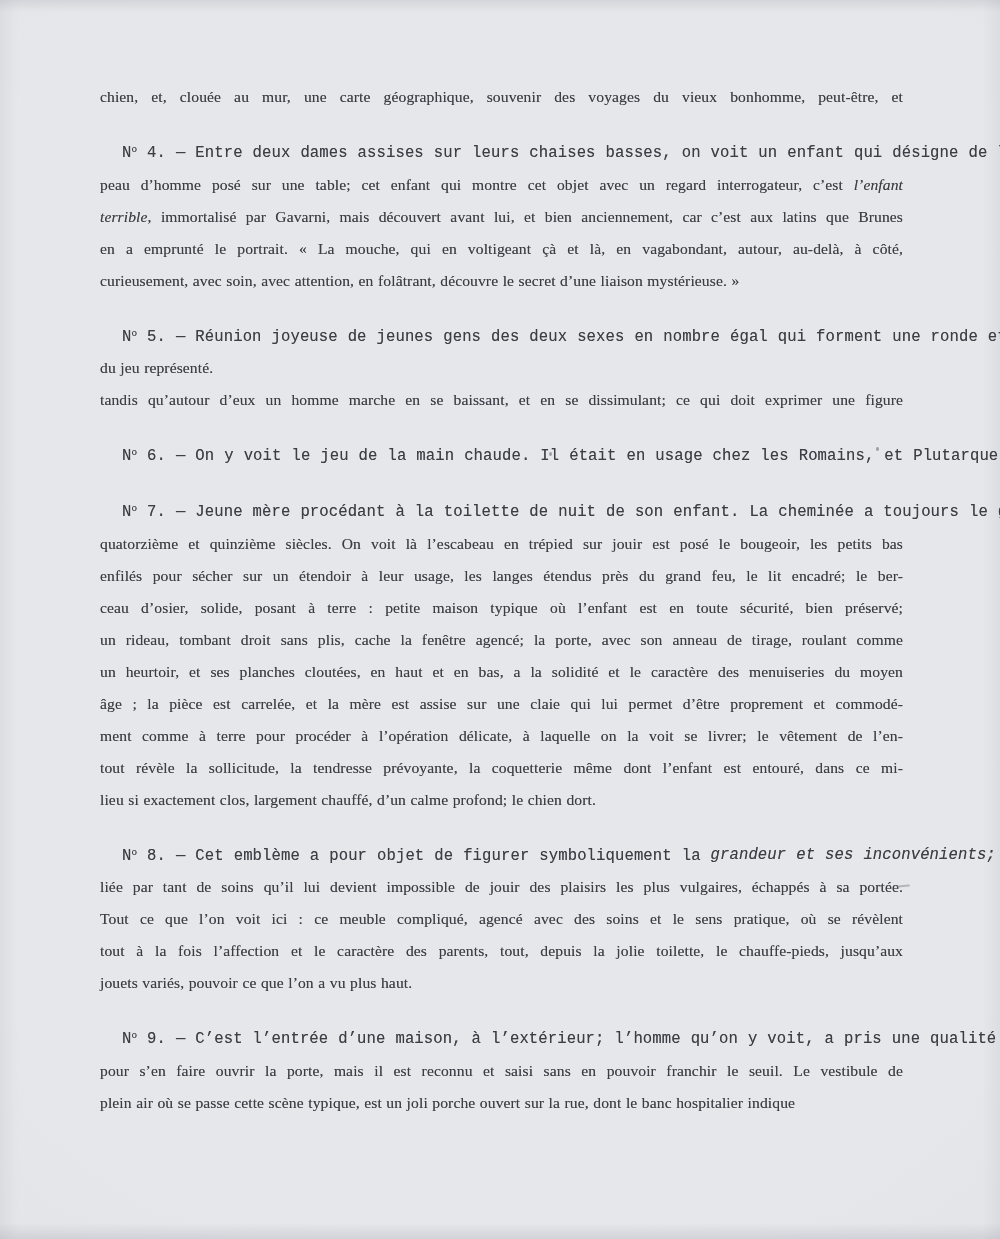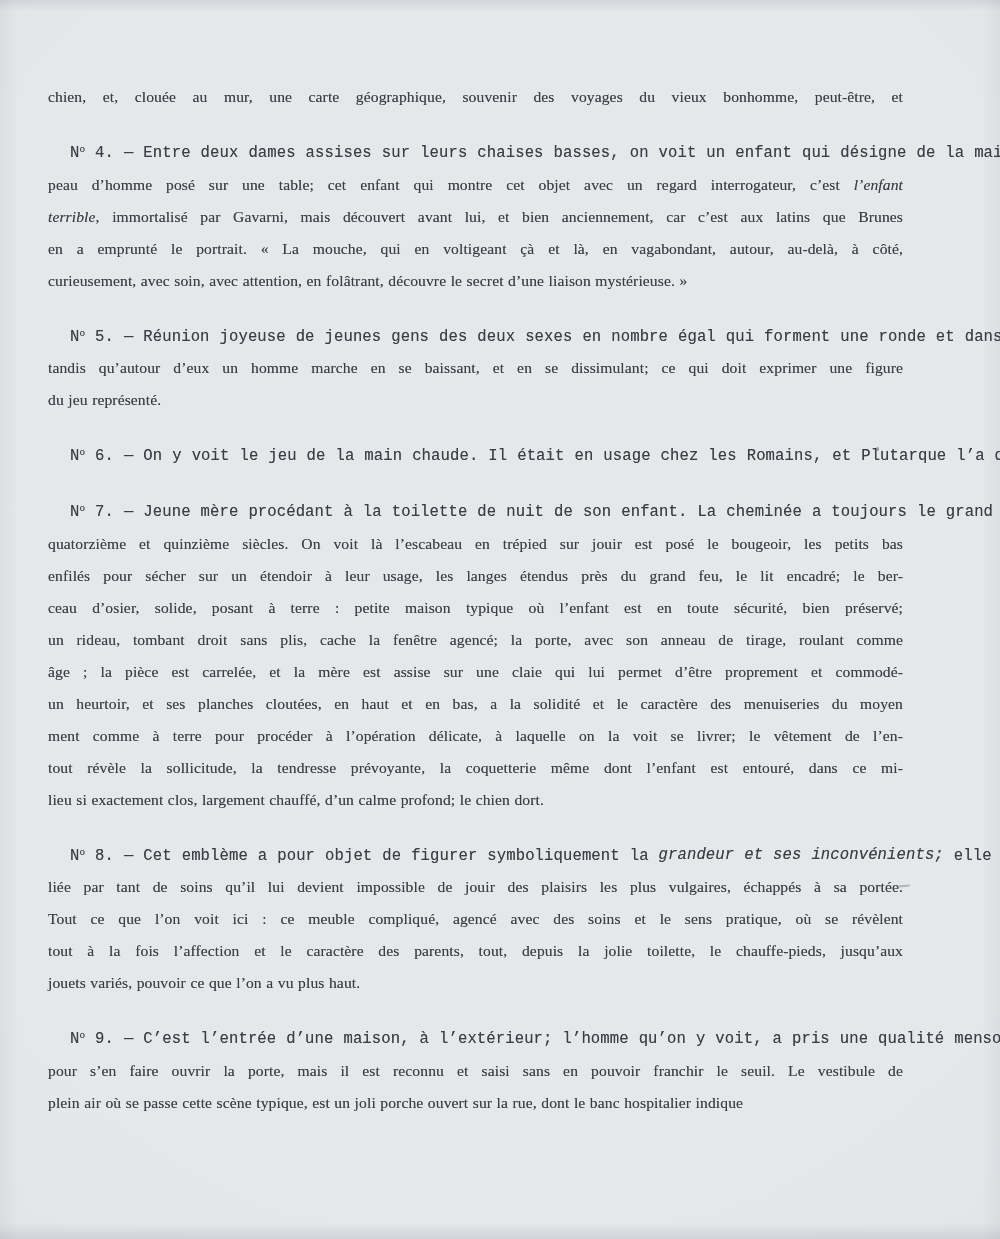--- a/index.html
+++ b/index.html
@@ -17,21 +17,21 @@
       linear-gradient(to right, rgba(150,152,160,0.12), rgba(150,152,160,0) 18px),
       linear-gradient(to left, rgba(150,152,160,0.12), rgba(150,152,160,0) 18px),
       radial-gradient(ellipse 130% 110% at 50% 45%, #e6e7eb 50%, #e1e2e6 80%, #d8d9de 100%);
     font-family: "Liberation Serif", "DejaVu Serif", serif;
   }
   .page {
     position: relative;
     width: 1000px;
     height: 1239px;
     box-sizing: border-box;
-    padding: 81px 97px 0 48px;
+    padding: 81px 97px 0 100px;
   }
   .paragraph { margin: 0; }
   .paragraph + .paragraph { margin-top: 21px; }
   .line {
     font-size: 15.6px;
     line-height: 32px;
     color: #3b3e44;
     text-shadow: 0 0 0.6px rgba(59,62,68,0.55);
     text-align: justify;
     text-align-last: justify;
@@ -80,34 +80,34 @@
       </div>
       <div class="paragraph">
         <div class="line indent">N<span class="sup">o</span> 4. — Entre deux dames assises sur leurs chaises basses, on voit un enfant qui désigne de la main un cha-</div>
         <div class="line">peau d’homme posé sur une table; cet enfant qui montre cet objet avec un regard interrogateur, c’est <i>l’enfant</i></div>
         <div class="line"><i>terrible</i>, immortalisé par Gavarni, mais découvert avant lui, et bien anciennement, car c’est aux latins que Brunes</div>
         <div class="line">en a emprunté le portrait. « La mouche, qui en voltigeant çà et là, en vagabondant, autour, au-delà, à côté,</div>
         <div class="line last">curieusement, avec soin, avec attention, en folâtrant, découvre le secret d’une liaison mystérieuse. »</div>
       </div>
       <div class="paragraph">
         <div class="line indent">N<span class="sup">o</span> 5. — Réunion joyeuse de jeunes gens des deux sexes en nombre égal qui forment une ronde et dansent,</div>
+        <div class="line last">du jeu représenté.</div>
         <div class="line">tandis qu’autour d’eux un homme marche en se baissant, et en se dissimulant; ce qui doit exprimer une figure</div>
-        <div class="line last">du jeu représenté.</div>
       </div>
       <div class="paragraph">
         <div class="line last indent">N<span class="sup">o</span> 6. — On y voit le jeu de la main chaude. Il était en usage chez les Romains, et Plutarque l’a décrit.</div>
       </div>
       <div class="paragraph">
         <div class="line indent">N<span class="sup">o</span> 7. — Jeune mère procédant à la toilette de nuit de son enfant. La cheminée a toujours le grand âtre des</div>
         <div class="line">quatorzième et quinzième siècles. On voit là l’escabeau en trépied sur jouir est posé le bougeoir, les petits bas</div>
         <div class="line">enfilés pour sécher sur un étendoir à leur usage, les langes étendus près du grand feu, le lit encadré; le ber-</div>
         <div class="line">ceau d’osier, solide, posant à terre : petite maison typique où l’enfant est en toute sécurité, bien préservé;</div>
         <div class="line">un rideau, tombant droit sans plis, cache la fenêtre agencé; la porte, avec son anneau de tirage, roulant comme</div>
+        <div class="line">un heurtoir, et ses planches cloutées, en haut et en bas, a la solidité et le caractère des menuiseries du moyen</div>
         <div class="line">âge ; la pièce est carrelée, et la mère est assise sur une claie qui lui permet d’être proprement et commodé-</div>
-        <div class="line">un heurtoir, et ses planches cloutées, en haut et en bas, a la solidité et le caractère des menuiseries du moyen</div>
         <div class="line">ment comme à terre pour procéder à l’opération délicate, à laquelle on la voit se livrer; le vêtement de l’en-</div>
         <div class="line">tout révèle la sollicitude, la tendresse prévoyante, la coquetterie même dont l’enfant est entouré, dans ce mi-</div>
         <div class="line last">lieu si exactement clos, largement chauffé, d’un calme profond; le chien dort.</div>
       </div>
       <div class="paragraph">
         <div class="line indent">N<span class="sup">o</span> 8. — Cet emblème a pour objet de figurer symboliquement la <i>grandeur et ses inconvénients;</i> elle est</div>
         <div class="line">liée par tant de soins qu’il lui devient impossible de jouir des plaisirs les plus vulgaires, échappés à sa portée.</div>
         <div class="line">Tout ce que l’on voit ici : ce meuble compliqué, agencé avec des soins et le sens pratique, où se révèlent</div>
         <div class="line">tout à la fois l’affection et le caractère des parents, tout, depuis la jolie toilette, le chauffe-pieds, jusqu’aux</div>
         <div class="line last">jouets variés, pouvoir ce que l’on a vu plus haut.</div>

